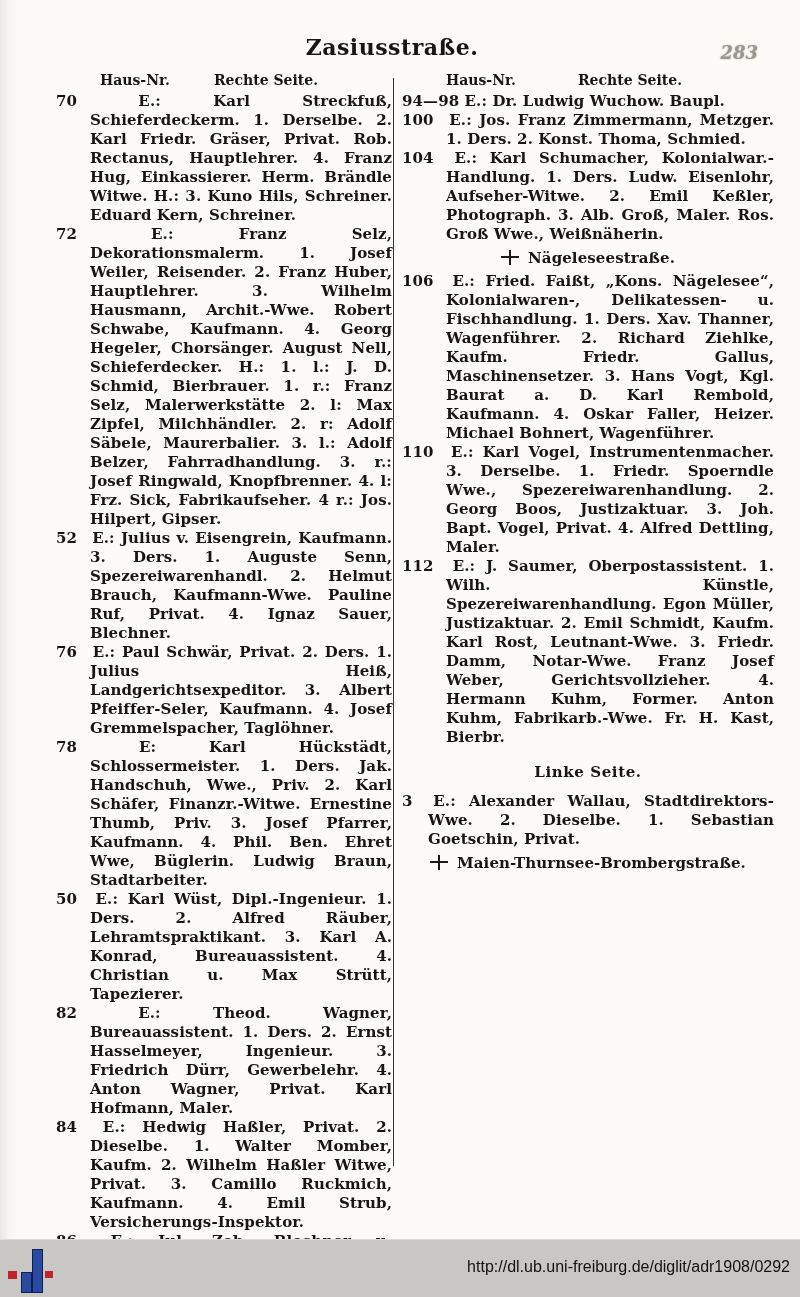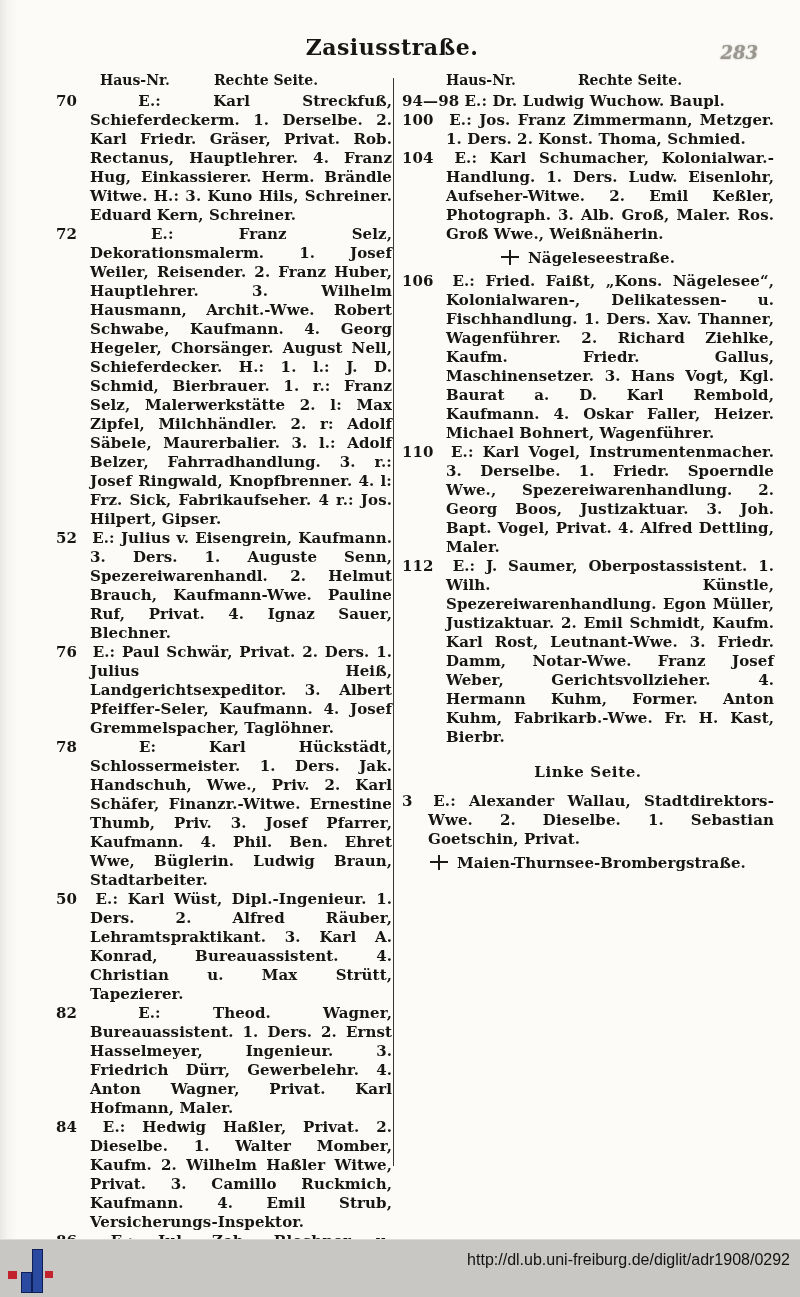--- a/index.html
+++ b/index.html
@@ -40,21 +40,21 @@
   .street{text-align:center;margin:5px 0 4px 0;text-indent:0;}
   .cross{display:inline-block;position:relative;width:18px;height:15px;vertical-align:-2px;margin-right:9px;}
   .cross::before{content:"";position:absolute;left:0;right:0;top:6px;height:2px;background:#1c1a17;}
   .cross::after{content:"";position:absolute;left:8px;top:0;bottom:0;width:2px;background:#1c1a17;}
   .section{text-align:center;margin:16px 0 10px 0;letter-spacing:.6px;}
   .footer{
     position:absolute;left:0;right:0;bottom:0;height:57px;
     background:#c8c7c4;border-top:1px solid #dcdbd8;
     font-family:"Liberation Sans","DejaVu Sans",sans-serif;
   }
-  .footer-text{position:absolute;right:10px;top:8px;text-align:left;color:#121212;}
+  .footer-text{position:absolute;right:10px;top:15px;text-align:left;color:#121212;}
   .footer-url{font-size:16px;line-height:24px;}
   .footer-copy{font-size:15px;line-height:22px;}
   .logo{position:absolute;left:8px;top:8px;width:50px;height:44px;}
   .logo .bar{position:absolute;}
   .logo .redL{left:0;top:23px;width:9px;height:8px;background:#c2232c;}
   .logo .blueM{left:13px;top:24px;width:9px;height:19px;background:#2a4aa2;border:1px solid #101e56;}
   .logo .blueT{left:24px;top:1px;width:9px;height:42px;background:#2a4aa2;border:1px solid #101e56;}
   .logo .redR{left:37px;top:23px;width:8px;height:7px;background:#c2232c;}
 </style>
 </head>

